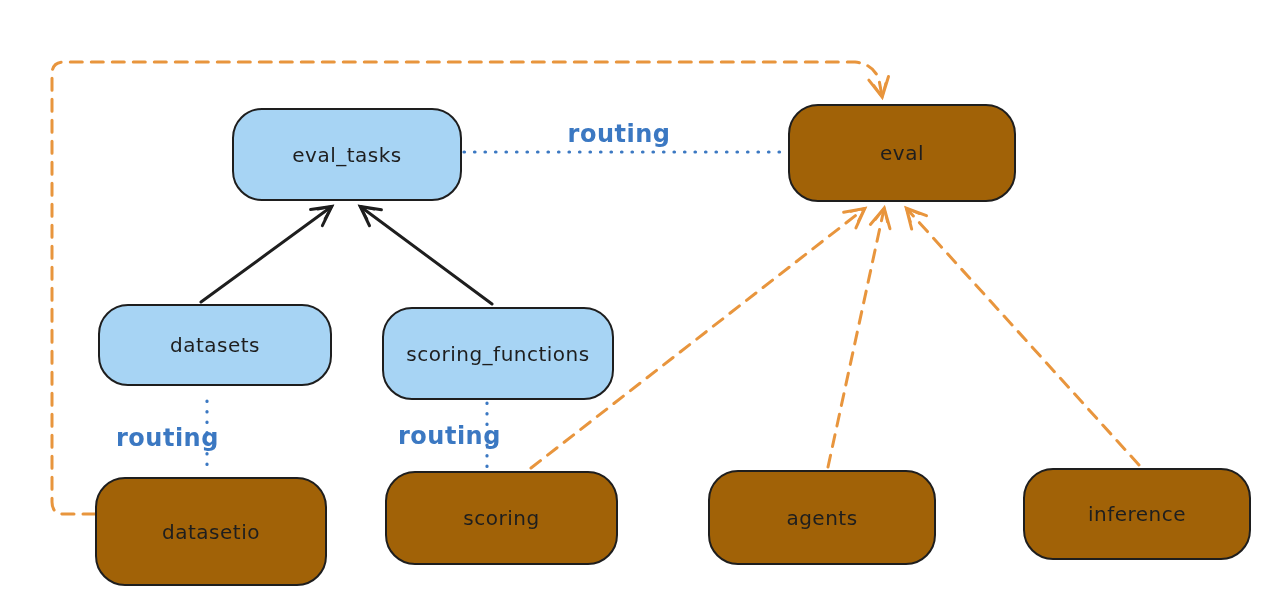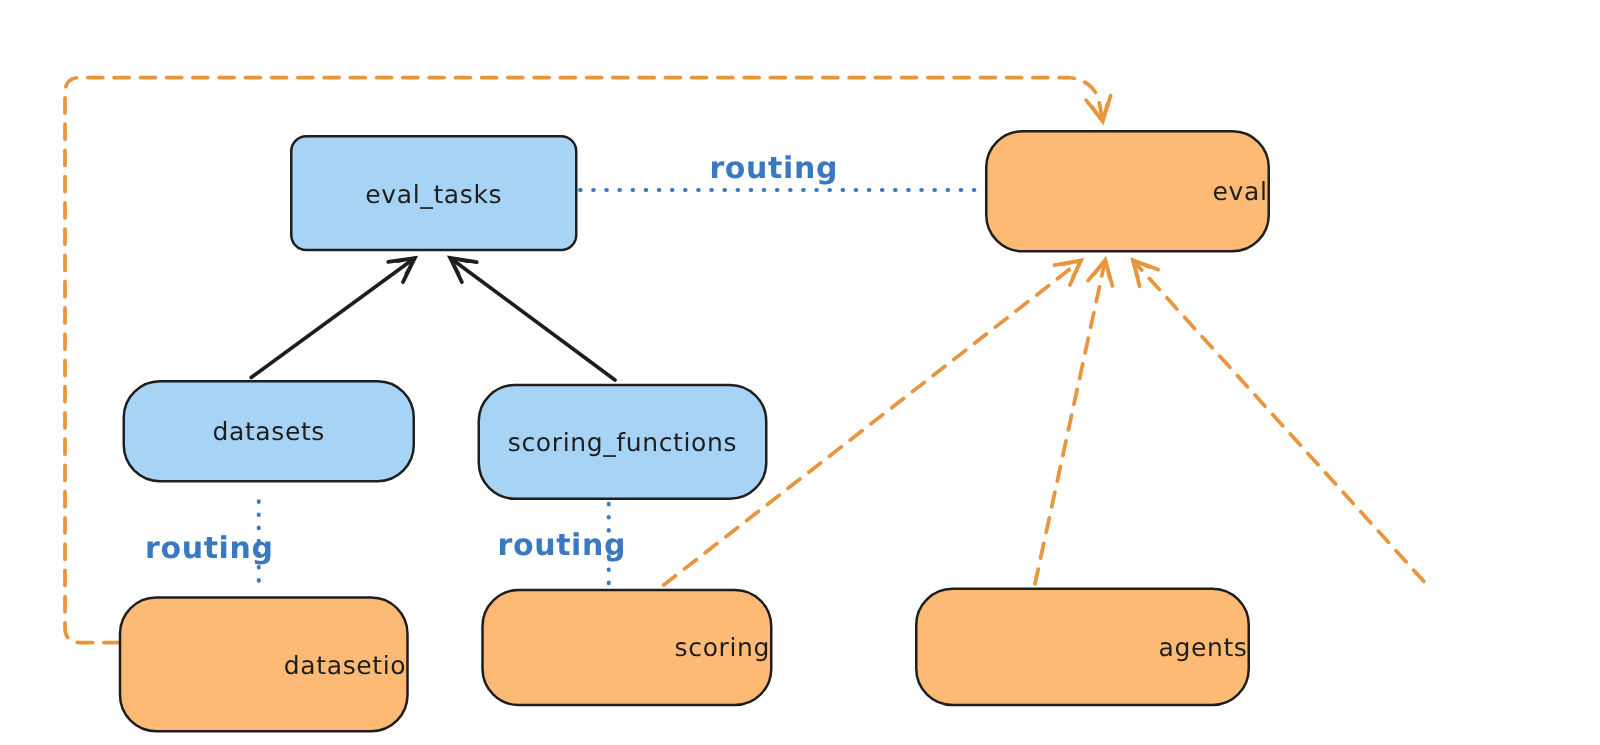--- a/index.html
+++ b/index.html
@@ -15,28 +15,28 @@
     position:absolute;
     display:flex;align-items:center;justify-content:center;
     border:2.5px solid #1e1e1e;
     border-radius:30px;
     font-size:20px;
     color:#1e1e1e;
     letter-spacing:0.5px;
     box-sizing:border-box;
   }
   .node.blue{background:#a7d4f4;}
-  .node.green{background:#fdba74;justify-content:flex-end;}
-  #n-eval_tasks{left:232px;top:108px;width:230px;height:93px;border-radius:13px;}
+  .node.green{background:#a16207;}
+  #n-eval_tasks{left:232px;top:108px;width:230px;height:93px;}
   #n-eval{left:788px;top:104px;width:228px;height:98px;}
   #n-datasets{left:98px;top:304px;width:234px;height:82px;}
   #n-scoring_functions{left:382px;top:307px;width:232px;height:93px;text-align:right;}
   #n-datasetio{left:95px;top:477px;width:232px;height:109px;}
   #n-scoring{left:385px;top:471px;width:233px;height:94px;}
-  #n-agents{left:732px;top:470px;width:268px;height:95px;}
+  #n-agents{left:708px;top:470px;width:228px;height:95px;}
   #n-inference{left:1023px;top:468px;width:228px;height:92px;}
   .routing-label{
     position:absolute;
     color:#3b78c2;
     font-size:24px;
     font-weight:bold;
     letter-spacing:0.5px;
   }
   #lbl-routing-top{left:560px;top:120px;width:118px;text-align:center;}
   #lbl-routing-left{left:116px;top:424px;width:80px;text-align:center;}
@@ -92,18 +92,21 @@
   </div>
   <div class="node green" id="n-datasetio">
     <span>datasetio</span>
   </div>
   <div class="node green" id="n-scoring">
     <span>scoring</span>
   </div>
   <div class="node green" id="n-agents">
     <span>agents</span>
   </div>
+  <div class="node green" id="n-inference">
+    <span>inference</span>
+  </div>
 
   <div class="routing-label" id="lbl-routing-top">routing</div>
   <div class="routing-label" id="lbl-routing-left">routing</div>
   <div class="routing-label" id="lbl-routing-mid">routing</div>
 
 </div>
 
 </body></html>

